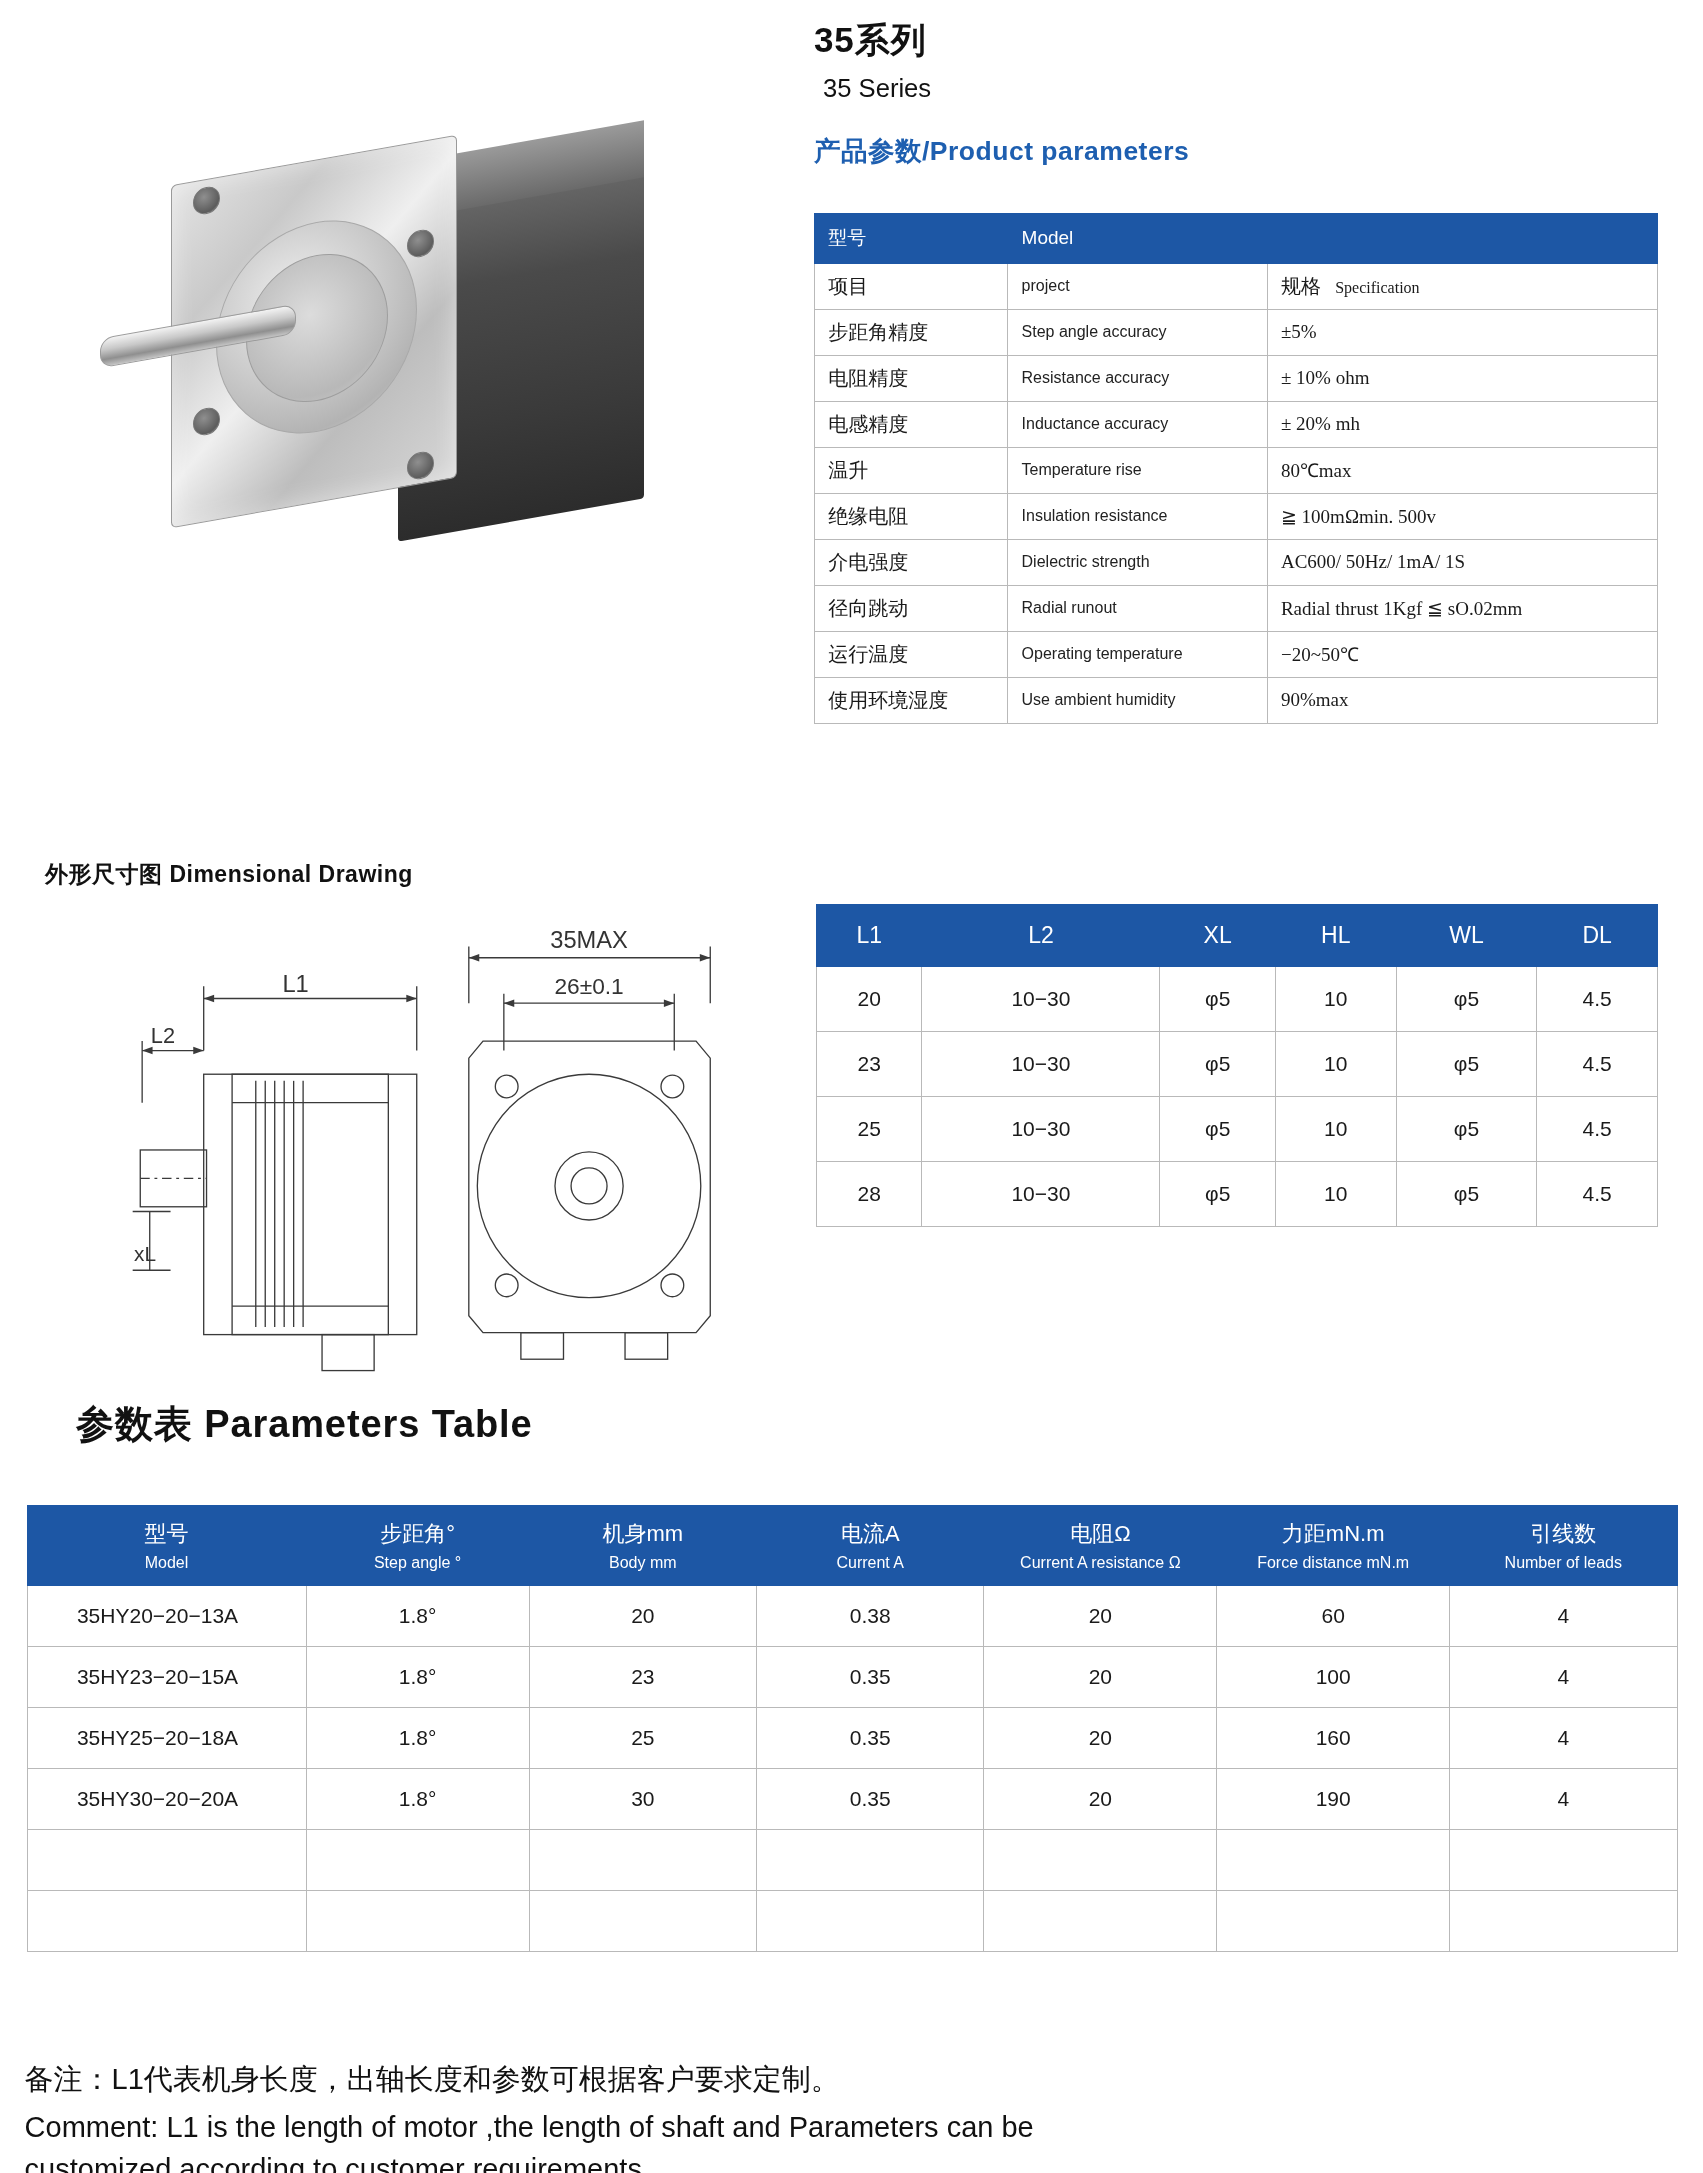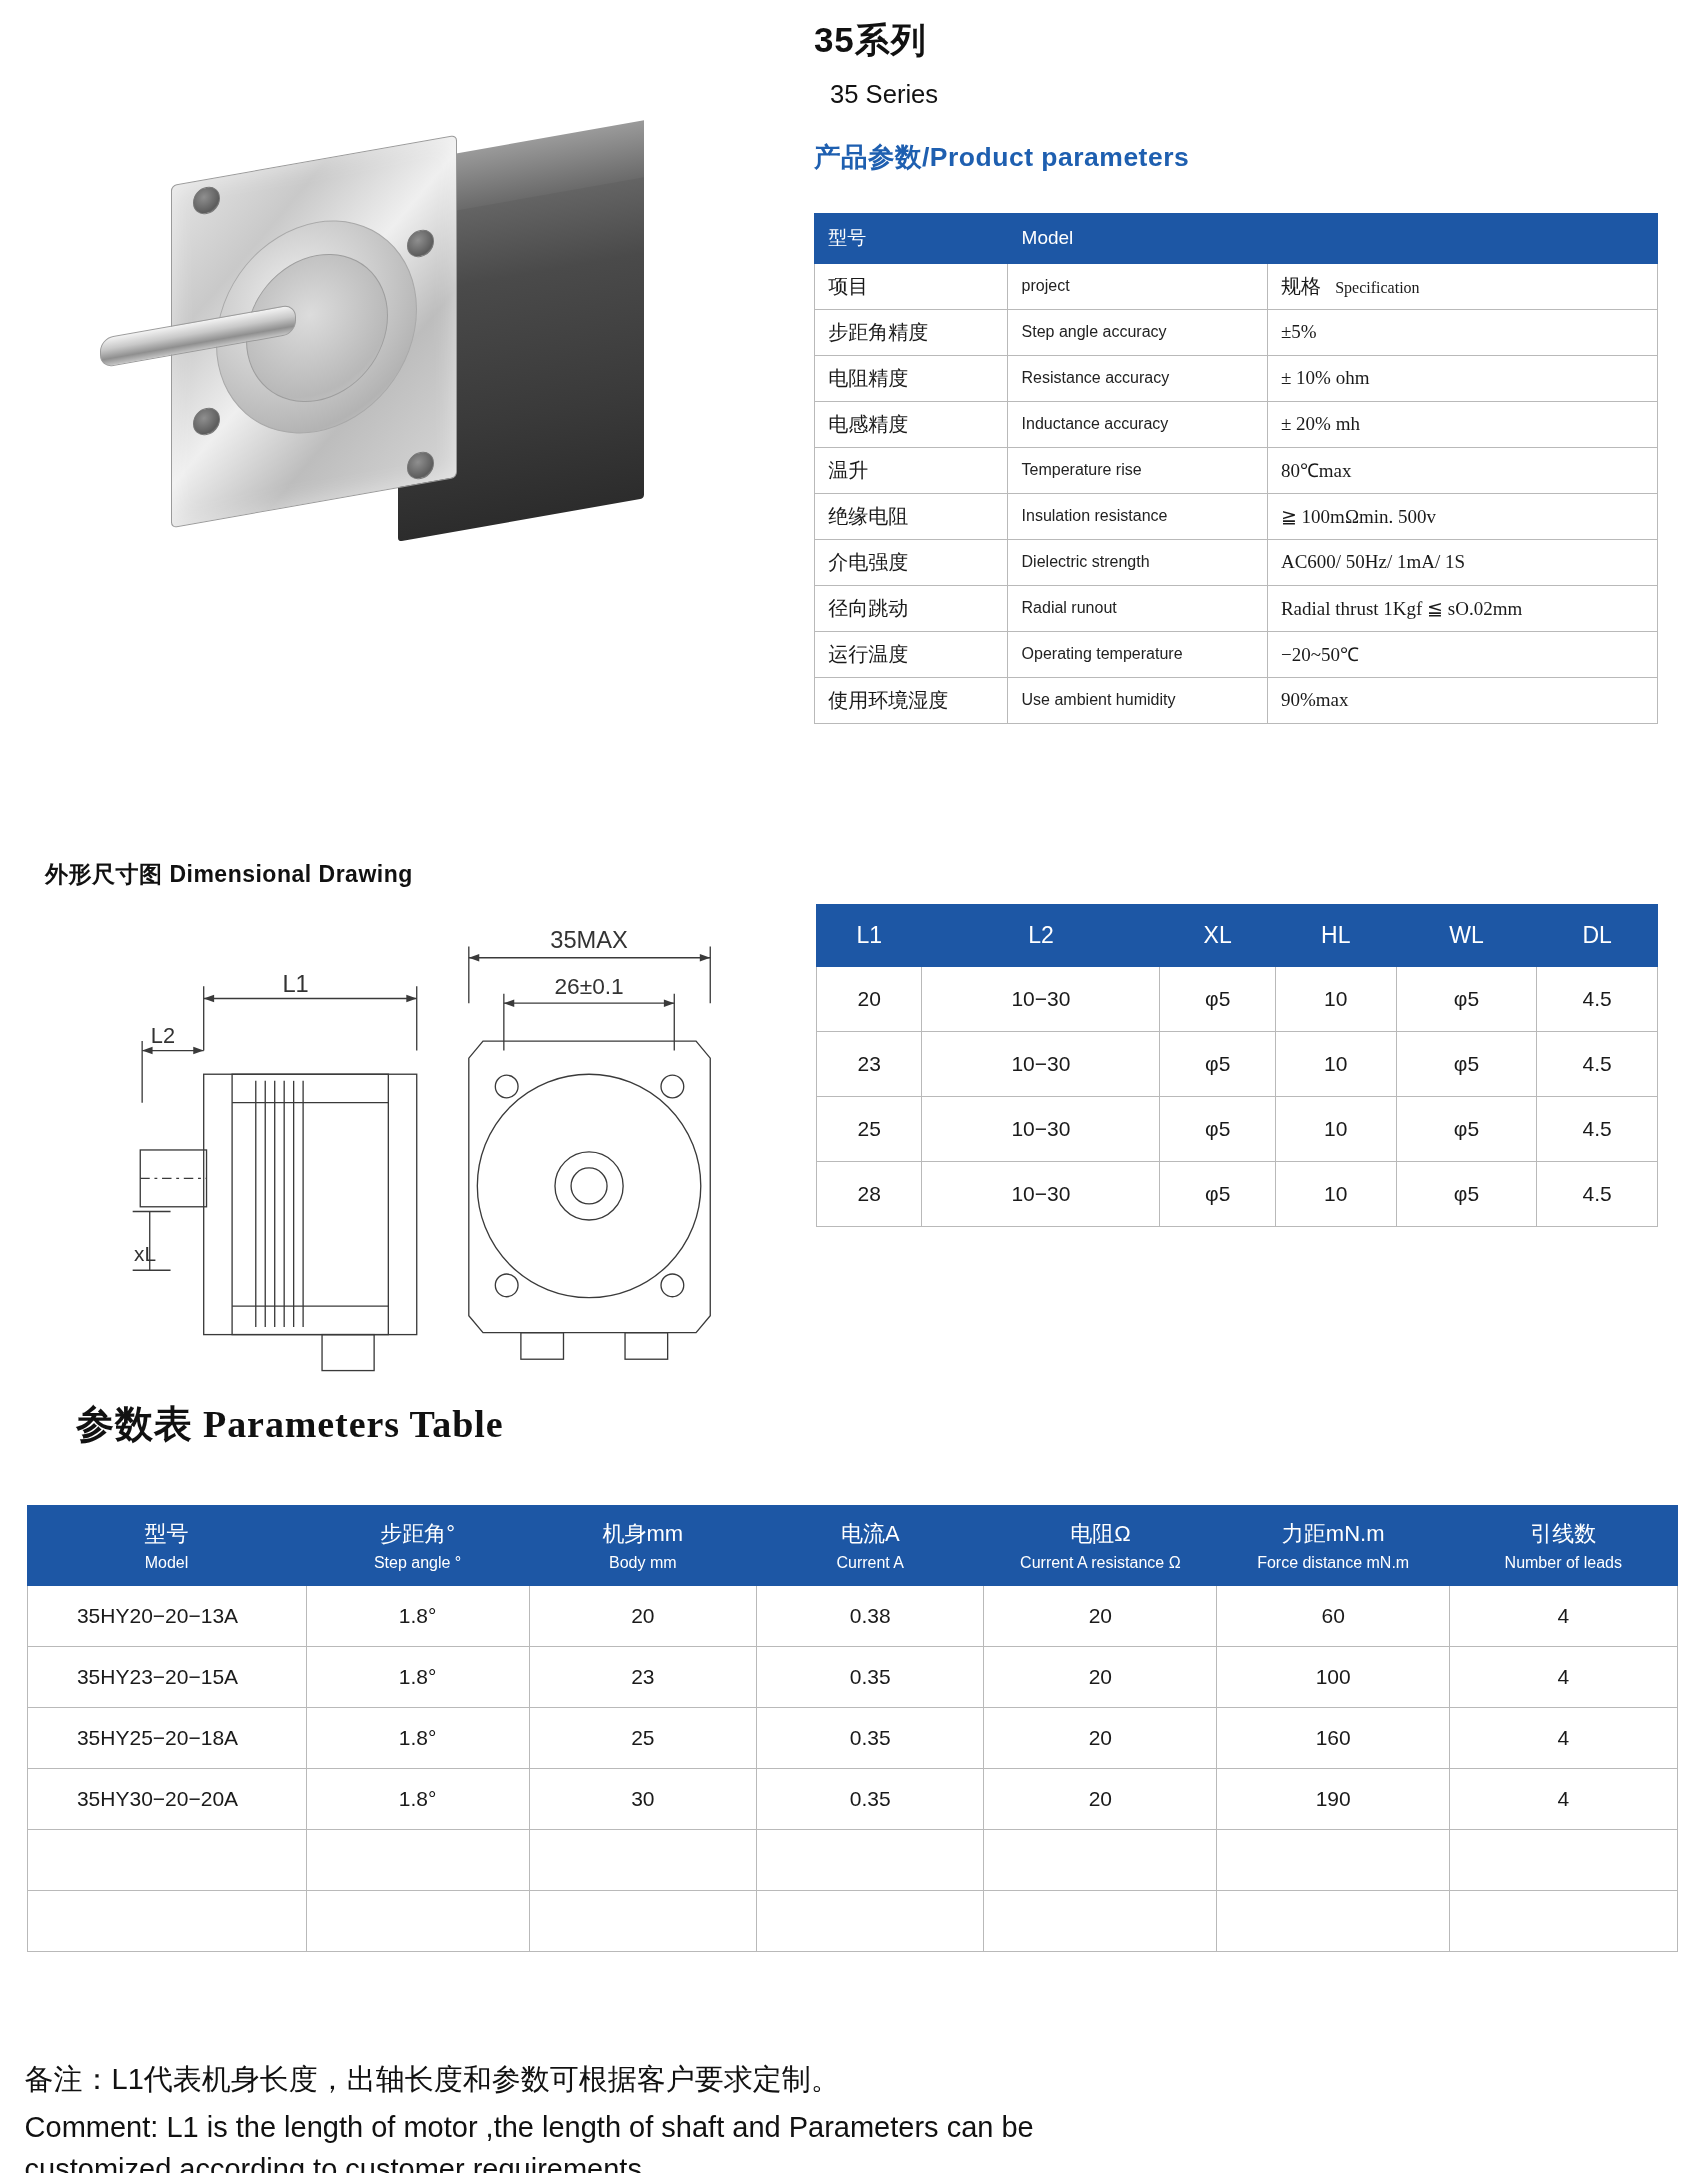--- a/index.html
+++ b/index.html
@@ -26,21 +26,21 @@
   .title-cn {
     font-size: 35px;
     font-weight: bold;
     color: #111;
     letter-spacing: 0.9px;
     margin: 0 0 9.5px 0;
   }
   .title-en {
     font-size: 25.6px;
     color: #111;
-    margin: 16px;
+    margin: 9px;
   }
   .product-params-title {
     margin-top: 30px;
     font-size: 26.5px;
     font-weight: bold;
     color: #1e5fb0;
     letter-spacing: 0.5px;
   }
 
   
@@ -189,21 +189,20 @@
 
   
   .pt-title {
     position: absolute;
     left: 76px;
     top: 1399px;
     font-size: 38px;
     font-weight: bold;
     color: #111;
     letter-spacing: 0.9px;
-    font-family: Liberation Serif, serif;
   }
   .params-table {
     position: absolute;
     left: 26.5px;
     top: 1505px;
     width: 1651px;
     border-collapse: collapse;
     text-align: center;
   }
   .params-table th {

